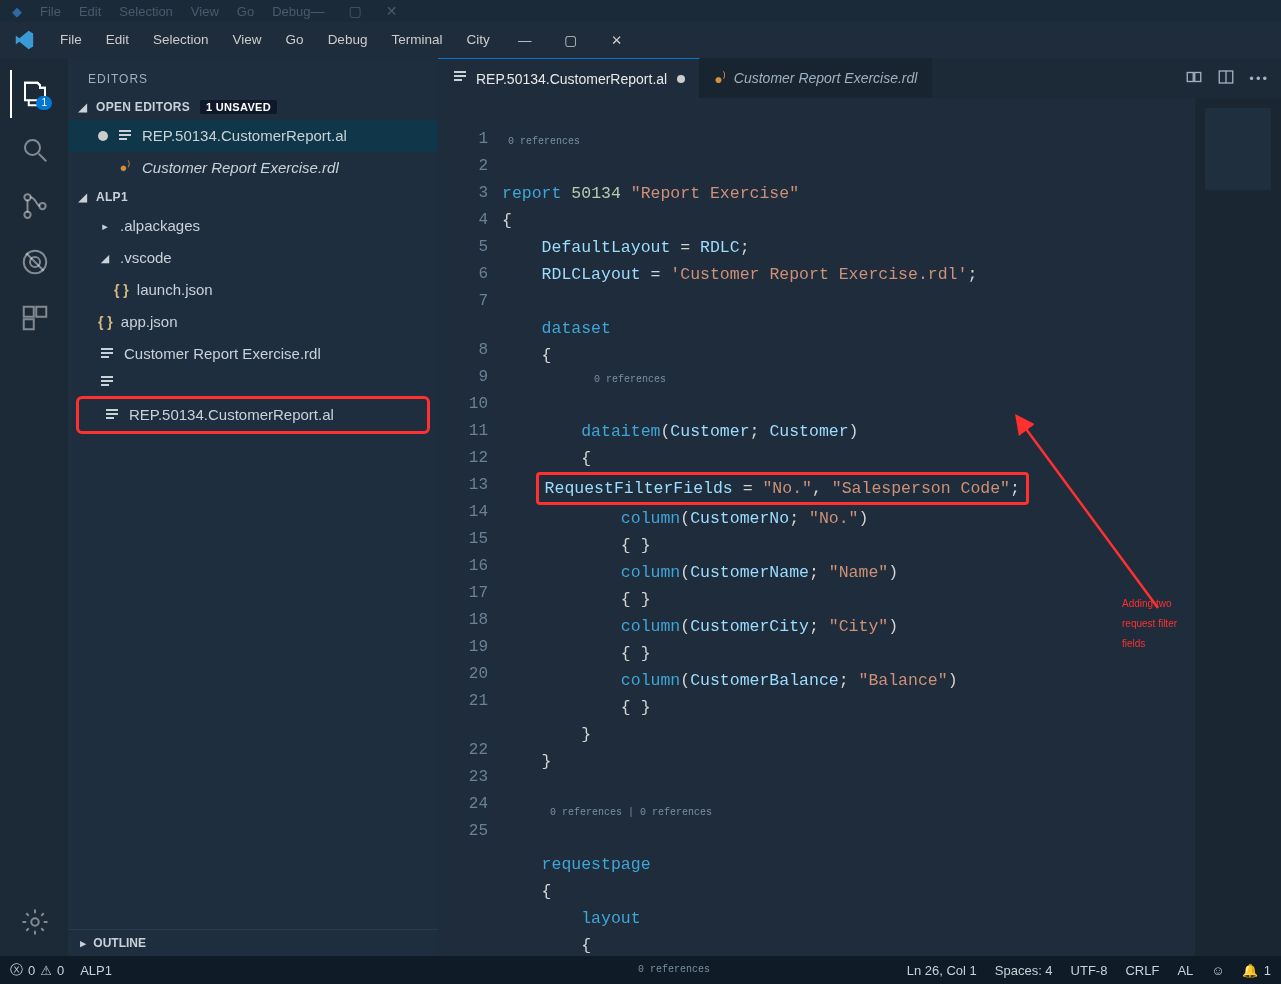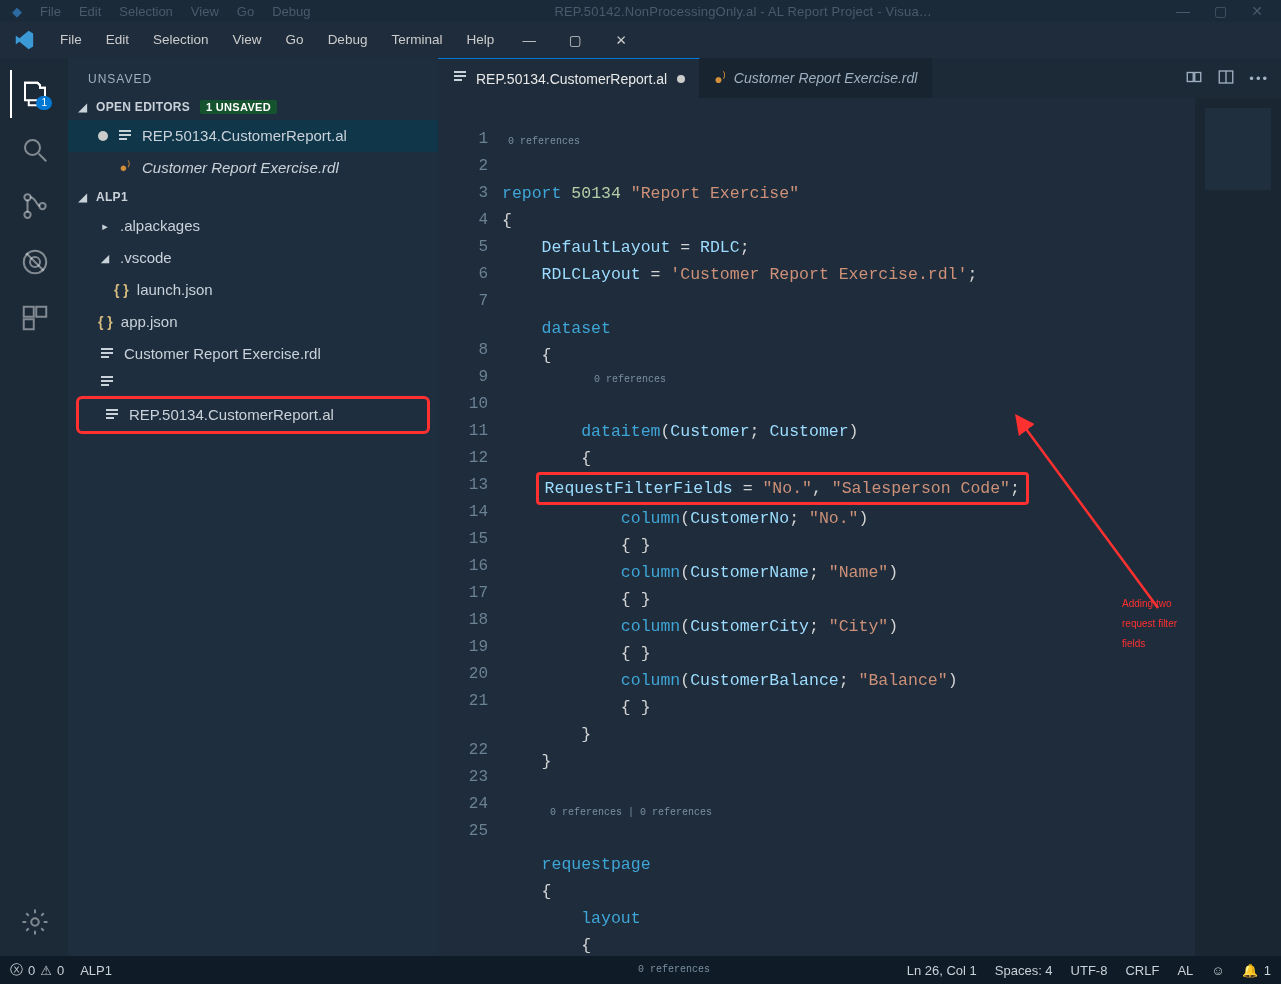--- a/index.html
+++ b/index.html
@@ -84,21 +84,21 @@
   color: #c9d1d9;
 }
 .sb-header { padding: 14px 20px 8px; font-size: 12px; letter-spacing: 1px; color: #9fb0c0; }
 .sb-section-hdr {
   display: flex; align-items: center; gap: 6px;
   padding: 6px 8px; font-weight: 700; font-size: 12px;
   letter-spacing: 0.3px;
 }
 .sb-section-hdr:first-of-type { border-top: 1px solid #2a3b4c; }
 .chev { width: 14px; display: inline-block; text-align: center; color: #c9d1d9; font-size: 11px; }
-.unsaved-badge { background: #14532d; color: #fff; padding: 1px 6px; border-radius: 2px; font-size: 11px; font-weight: 600; margin-left: 4px;}
+.unsaved-badge { background: #0f172a; color: #fff; padding: 1px 6px; border-radius: 2px; font-size: 11px; font-weight: 600; margin-left: 4px;}
 .tree-item {
   display: flex; align-items: center; gap: 8px;
   padding: 4px 8px 4px 18px; font-size: 15px;
   line-height: 24px;
 }
 .tree-item .ico { width: 18px; display: flex; align-items: center; justify-content: center; font-size: 13px; }
 .tree-item .txt { white-space: nowrap; overflow: hidden; text-overflow: ellipsis; }
 .tree-item.selected { background: #10364a; }
 .idot { width: 10px; height: 10px; border-radius: 50%; background: #cccccc; display: inline-block; }
 .svg-ic { width: 16px; height: 16px; }
@@ -186,21 +186,20 @@
 <div class="faded-window">
   <div class="fw-left">
     <span style="color:#2d6aa2;">◆</span>
     <span>File</span>
     <span>Edit</span>
     <span>Selection</span>
     <span>View</span>
     <span>Go</span>
     <span>Debug</span>
   </div>
-  <div class="fw-center">REP.50142.NonProcessingOnly.al - AL Report Project - Visua…</div>
   <div class="fw-right">
       <span>―</span>
       <span>▢</span>
       <span>✕</span>
     </div>
 </div>
 
 <div class="window">
 
   <div class="titlebar">
@@ -210,21 +209,21 @@
         </svg>
     </div>
     <div class="menu">
       <div class="menu-item">File</div>
       <div class="menu-item">Edit</div>
       <div class="menu-item">Selection</div>
       <div class="menu-item">View</div>
       <div class="menu-item">Go</div>
       <div class="menu-item">Debug</div>
       <div class="menu-item">Terminal</div>
-      <div class="menu-item">Help</div>
+      <div class="menu-item">City</div>
     </div>
     <div class="win-controls">
       <div class="win-btn">―</div>
       <div class="win-btn">▢</div>
       <div class="win-btn">✕</div>
     </div>
   </div>
 
   <div class="main">
 
@@ -266,21 +265,21 @@
       </div>
       <div class="activity-icon activity-bottom">
         <svg viewBox="0 0 24 24">
             <circle cx="12" cy="12" r="3"></circle>
             <path d="M12 2v3M12 19v3M2 12h3M19 12h3M5 5l2 2M17 17l2 2M19 5l-2 2M7 17l-2 2"></path>
           </svg>
       </div>
     </div>
 
     <div class="sidebar">
-      <div class="sb-header">UNSAVED</div>
+      <div class="sb-header">EDITORS</div>
 
       <div class="sb-section-hdr">
         <span class="chev">◢</span>
         <span>OPEN EDITORS</span>
         <span class="unsaved-badge">1 UNSAVED</span>
       </div>
       <div class="tree-item selected tree-indent-1">
         <span class="idot"></span>
         <span class="ico">
             <svg class="svg-ic ic-lines" viewBox="0 0 16 16">
@@ -334,20 +333,24 @@
         <div class="tree-item">
           <span class="ico">
               <svg class="svg-ic ic-lines" viewBox="0 0 16 16">
                 <path d="M2 3h12M2 7h12M2 11h8"></path>
               </svg>
             </span>
           <span class="txt">REP.50134.CustomerReport.al</span>
         </div>
       </div>
 
+      <div class="sb-outline">
+        <span class="chev">▸</span>
+        <span>OUTLINE</span>
+      </div>
     </div>
 
     <div class="editor-area">
       <div class="tabbar">
         <div class="tab active">
           <span class="ico"><svg class="svg-ic ic-lines" viewBox="0 0 16 16" style="stroke:#c9d1d9;">
                 <path d="M2 3h12M2 7h12M2 11h8"></path>
               </svg></span>
           <span class="txt">REP.50134.CustomerReport.al</span>
           <span class="dot2"></span>

